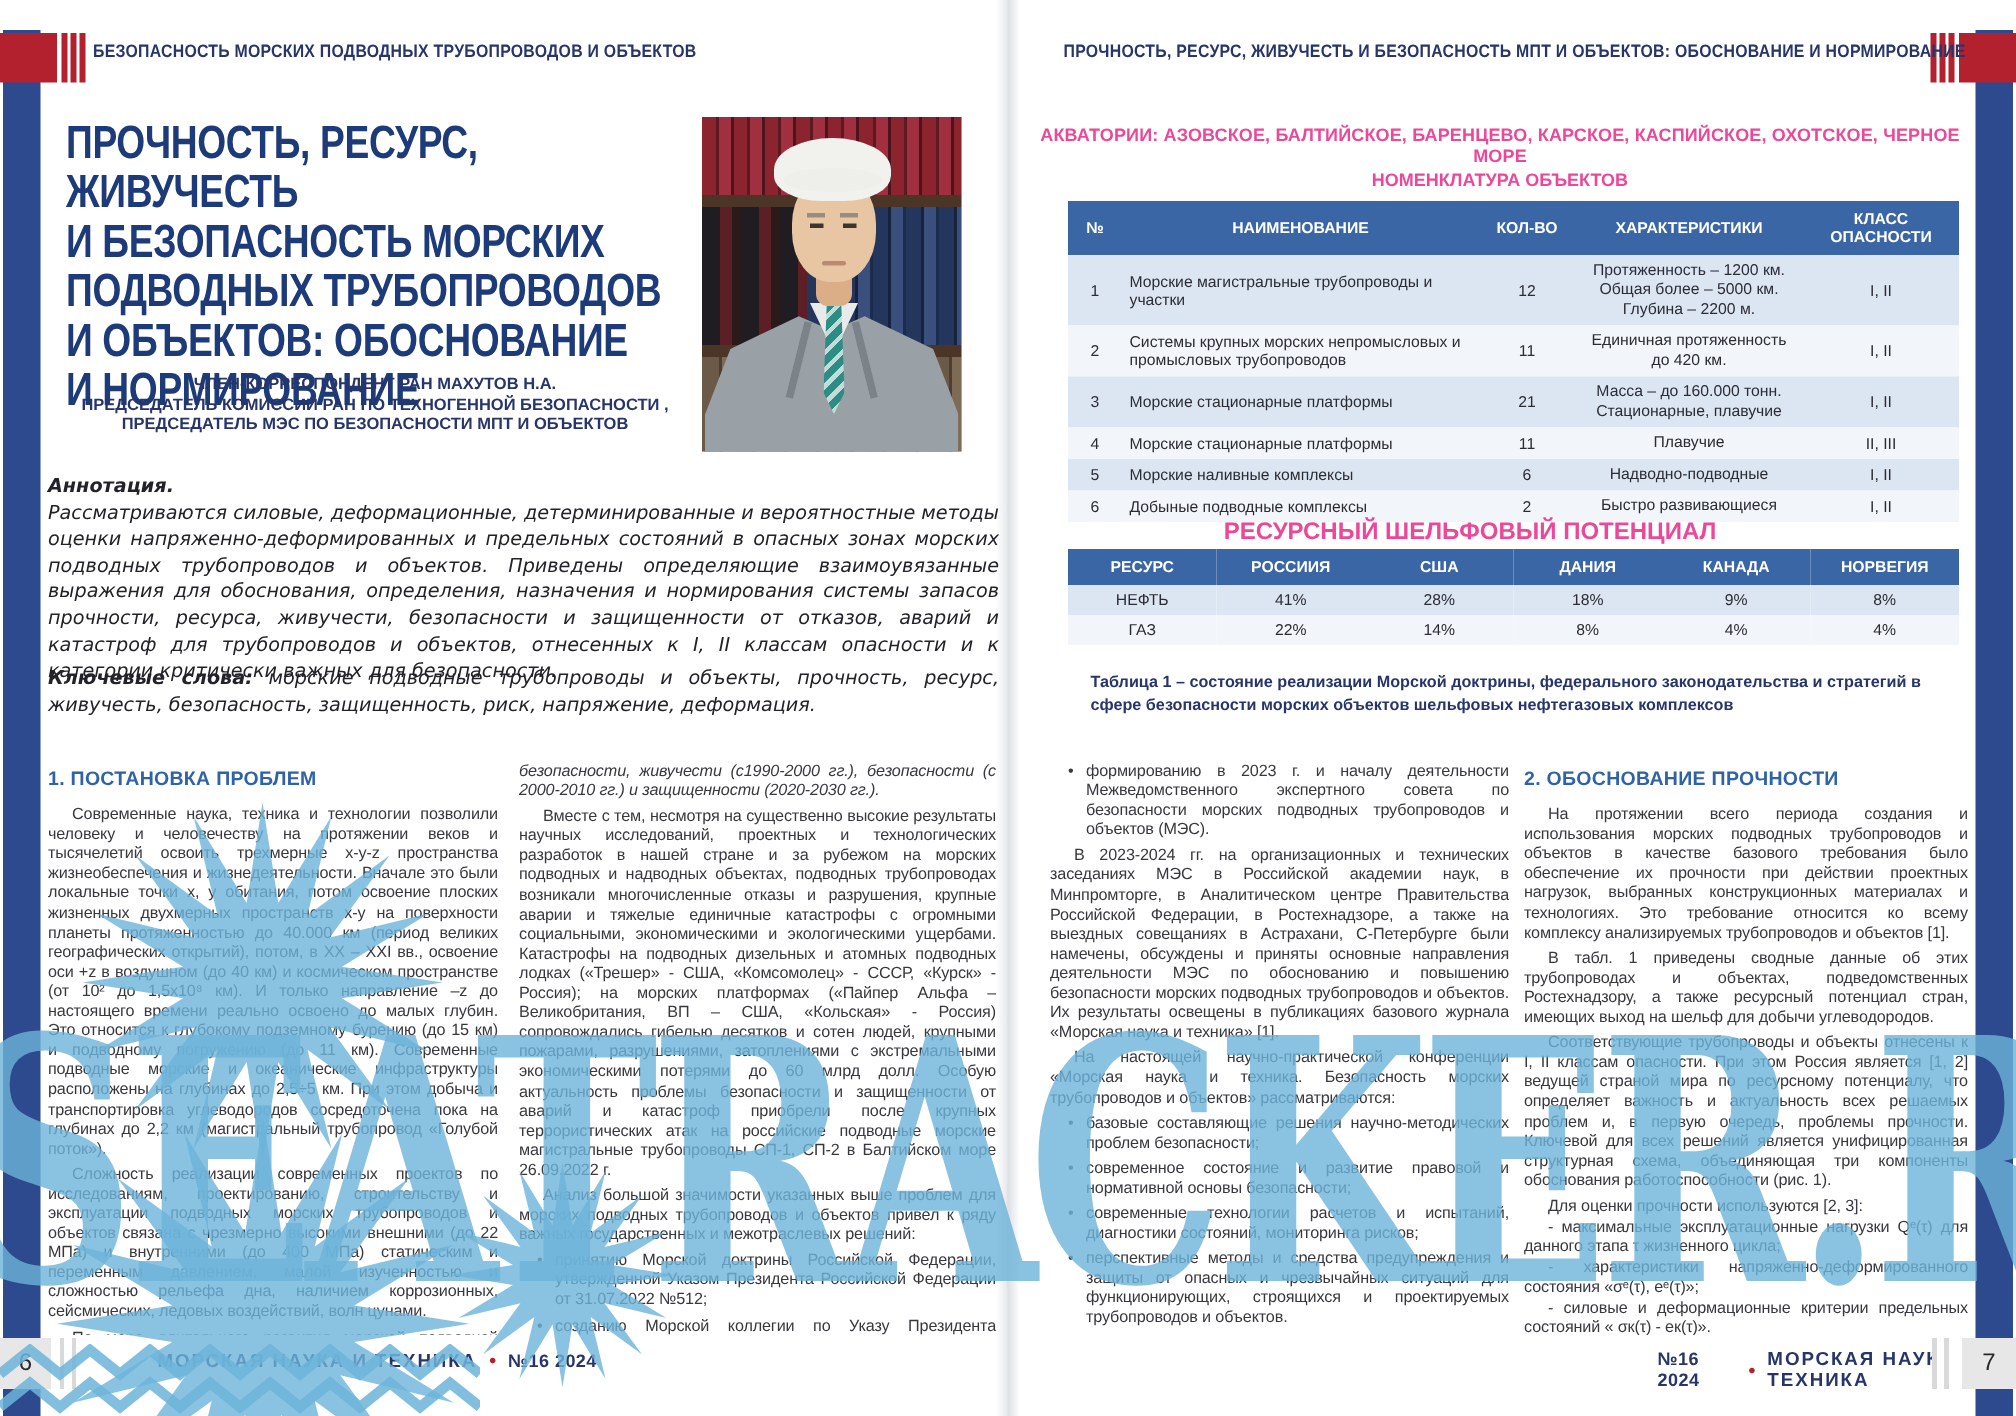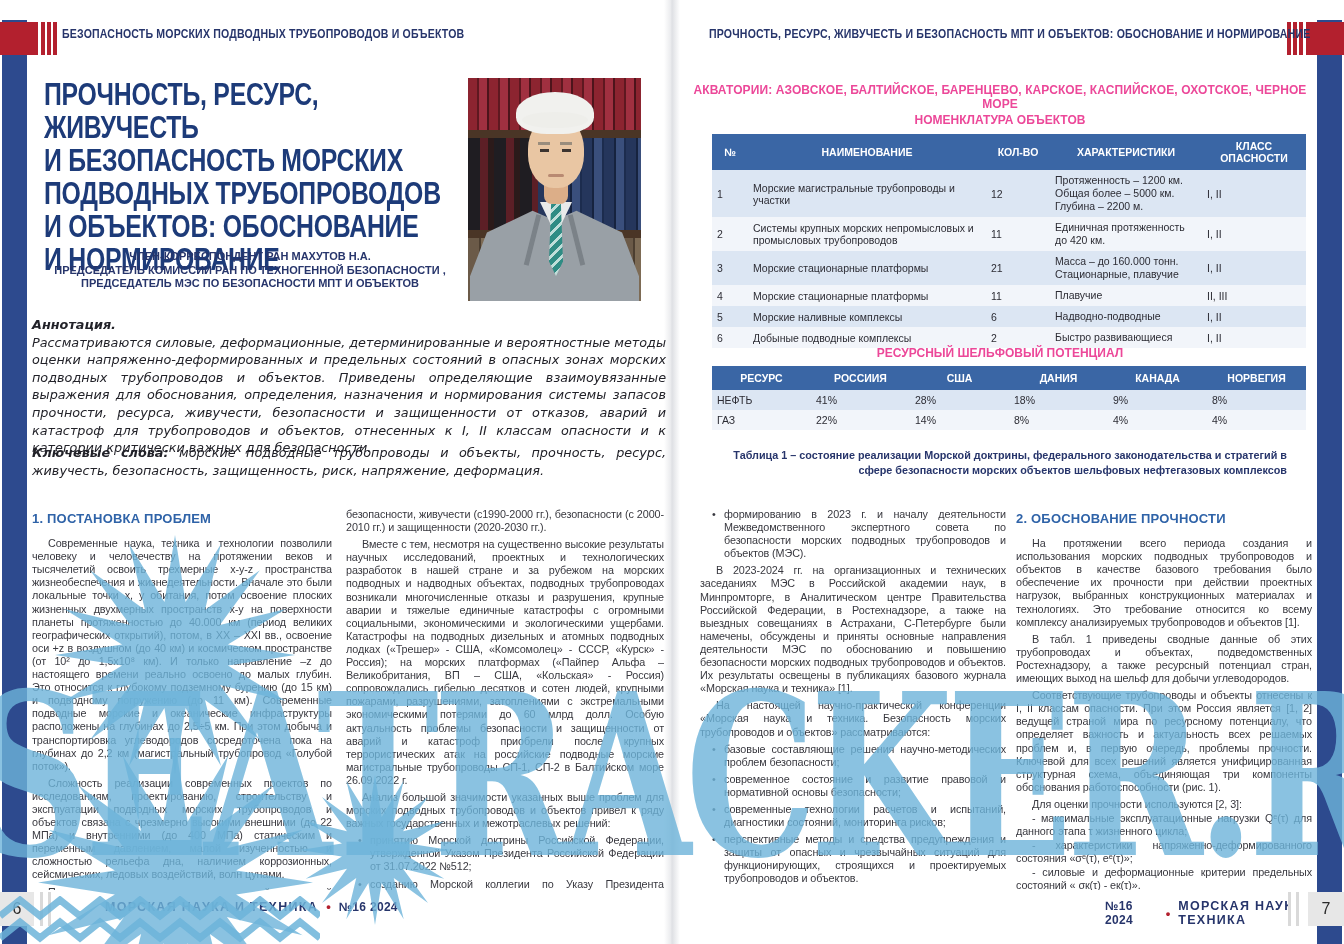--- a/index.html
+++ b/index.html
@@ -61,45 +61,45 @@
             font-family:"DejaVu Sans",sans-serif;font-style:italic;font-size:12.8px;line-height:17.6px;text-align:justify;}
   #abstract .lbl{font-weight:bold;}
   #keywords{left:32px;top:444px;width:634px;color:#222229;
             font-family:"DejaVu Sans",sans-serif;font-style:italic;font-size:12.8px;line-height:17.6px;text-align:justify;}
   #keywords .lbl{font-weight:bold;}
 
   
   .col{position:absolute;top:508px;height:382px;overflow:hidden;color:#38383f;
        font-size:10.8px;line-height:13.1px;text-align:justify;letter-spacing:-.1px;}
   .col p{margin:0 0 4px;text-indent:16px;}
-  .col p.noind{text-indent:0;}
+  .col p.noind{text-indent:0;font-style:italic;}
   .col p.tight{margin:0 0 1px;}
   .col .bullet{margin:0 0 4px;padding-left:24px;position:relative;text-indent:0;}
   .col .bullet::before{content:"•";position:absolute;left:12px;}
   .sec-head{color:#2f63a8;font-weight:bold;font-size:13px;letter-spacing:.2px;margin:4px 0 12px;text-indent:0;}
   #col1{left:32px;width:300px;}
   #col2{left:346px;width:318px;}
   #col3{left:700px;width:306px;}
   #col4{left:1016px;width:296px;}
 
   
   .center-line{position:absolute;text-align:center;font-weight:bold;color:#ec4899;}
   #aquatories{left:690px;top:83px;width:620px;font-size:12px;letter-spacing:.1px;}
   #nomen-title{left:690px;top:113px;width:620px;font-size:12px;}
-  #res-title{left:690px;top:346px;width:620px;font-size:12px;}
+  #res-title{left:670px;top:346px;width:620px;font-size:16px;}
   table.dtab{position:absolute;left:712px;border-collapse:collapse;table-layout:fixed;}
   #tab1{top:134px;width:594px;}
   #tab2{top:366px;width:594px;}
   .dtab th{background:#3a66a5;color:#ffffff;font-size:10.5px;font-weight:bold;padding:6px 3px;}
-  .dtab td{font-size:10.5px;color:#2c2c34;padding:4px 5px;text-align:left;vertical-align:middle;}
+  .dtab td{font-size:10.5px;color:#2c2c34;padding:4px 5px;text-align:center;vertical-align:middle;}
   .dtab tr.odd td{background:#dce6f3;}
   .dtab tr.even td{background:#f2f5fa;}
   .dtab td.name{text-align:left;}
   .dtab td.chars{white-space:pre-line;line-height:13px;}
-  #caption{left:727px;top:448px;width:560px;text-align:right;font-weight:bold;
+  #caption{left:727px;top:448px;width:560px;text-align:left;font-weight:bold;
            color:#27356b;font-size:10.8px;line-height:15px;}
 
   
   .pgbox{position:absolute;top:892px;height:34px;background:#e7e7e7;color:#2a2a2a;
          font-size:16px;display:flex;align-items:center;justify-content:center;}
   .fstripes{position:absolute;top:892px;height:34px;width:16px;
      background:repeating-linear-gradient(90deg,#d9d9d9 0 3px,#ffffff 3px 8px);}
   .footer-line{position:absolute;top:899px;display:flex;align-items:center;gap:8px;
                color:#27356b;font-weight:bold;}
   .footer-line .journal{font-size:12.5px;letter-spacing:1.3px;}

